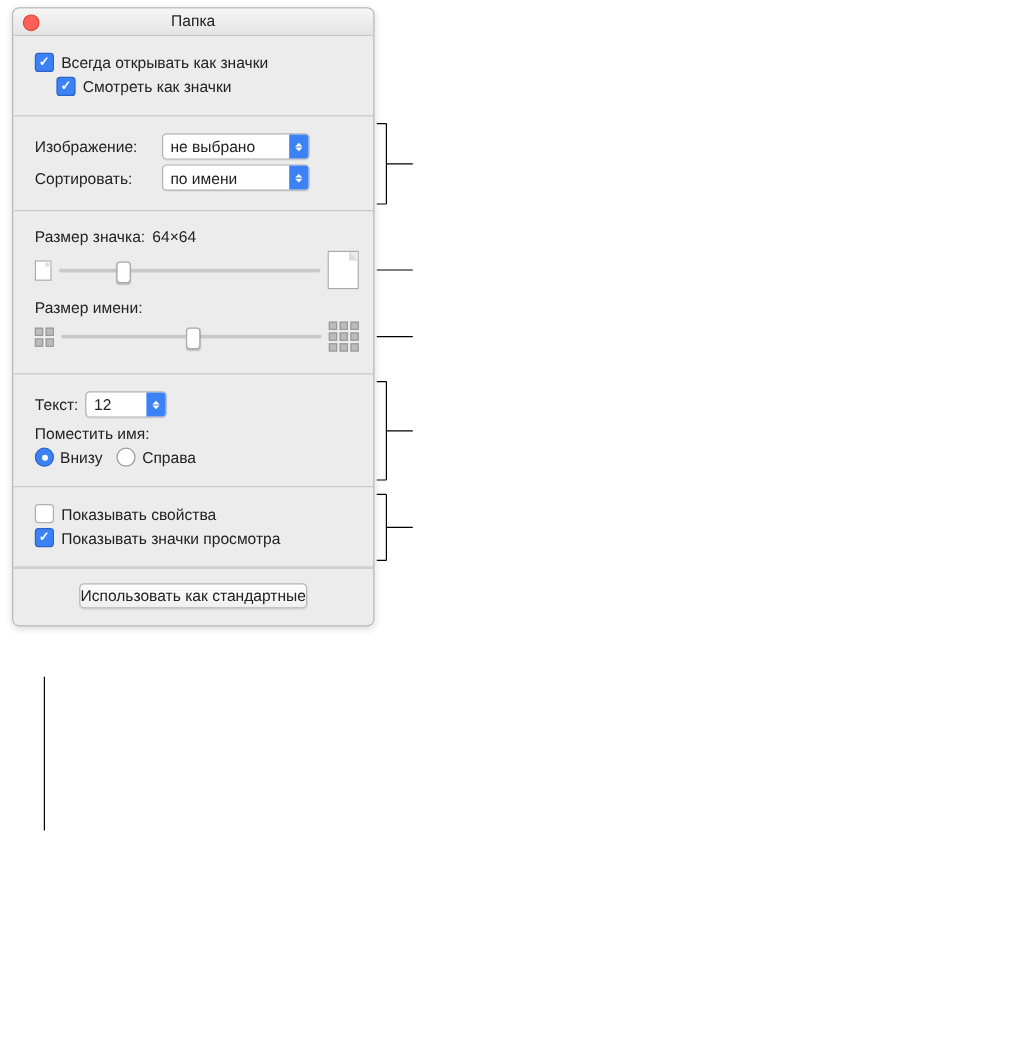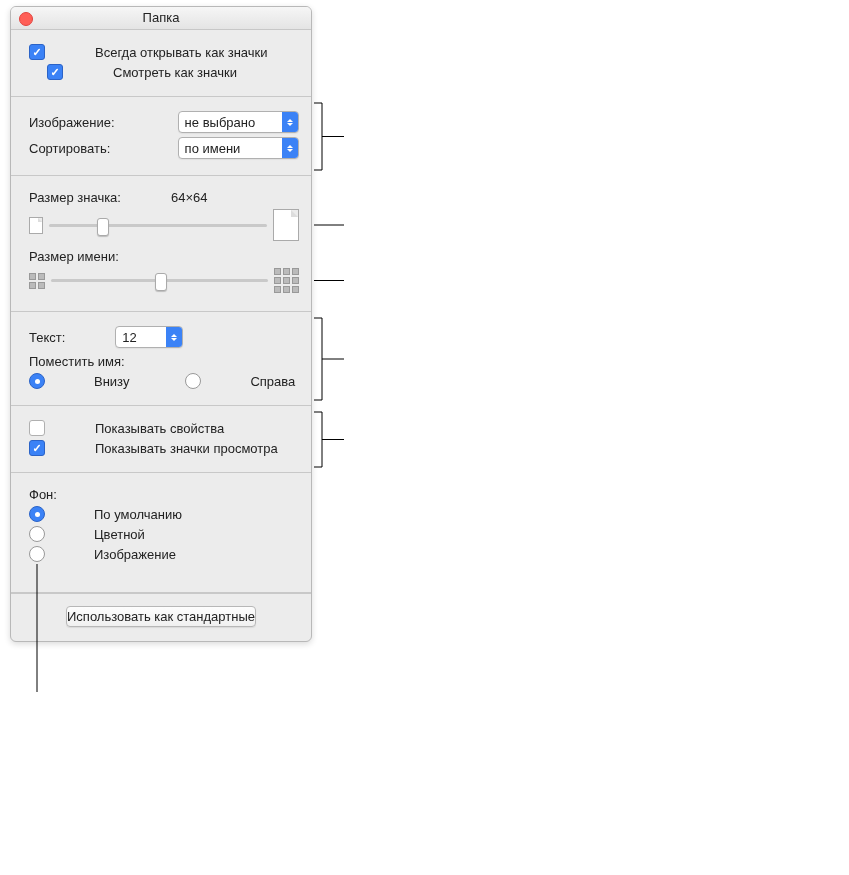--- a/index.html
+++ b/index.html
@@ -40,21 +40,21 @@
     width: 12px;
     height: 12px;
     border-radius: 50%;
   }
   .tb-close { left: 8px; background:#ff5f57; border:1px solid #e0443e; }
   .section {
     padding: 10px 12px 12px 18px;
     border-bottom: 1px solid #c8c8c8;
   }
   .section:last-of-type { border-bottom: none; }
-  .row { display: flex; align-items: center; margin: 4px 0; gap: 44px; }
+  .row { display: flex; align-items: center; margin: 4px 0; }
   .lbl { margin-right: 6px; }
   .cbox {
     width: 14px; height: 14px;
     border: 1px solid #b0b0b0;
     border-radius: 3px;
     background:#fff;
     margin-right: 6px;
     flex: 0 0 auto;
     display: inline-flex;
     align-items: center; justify-content: center;
@@ -266,37 +266,20 @@
     <div class="row">
       <span class="cbox"></span>
       <span>Показывать свойства</span>
     </div>
     <div class="row">
       <span class="cbox checked"></span>
       <span>Показывать значки просмотра</span>
     </div>
   </div>
 
-  <div class="section" id="sec-bg" style="padding-bottom:26px;">
-    <div class="row">
-        <span>Фон:</span>
-      </div>
-    <div class="row">
-      <span class="radio sel"></span>
-      <span>По умолчанию</span>
-    </div>
-    <div class="row">
-      <span class="radio"></span>
-      <span>Цветной</span>
-    </div>
-    <div class="row">
-      <span class="radio" id="bg-image-radio"></span>
-      <span>Изображение</span>
-    </div>
-  </div>
 
   <div class="footer" style="border-top:1px solid #c8c8c8;">
     <span class="btn">Использовать как стандартные</span>
   </div>
 </div>
 
 <svg id="annot" style="position:absolute;left:0;top:0;pointer-events:none;" width="600" height="860">
     <path d="M 322 103 L 314 103 M 322 170 L 314 170 M 322 103 L 322 170 M 322 136.5 L 344 136.5" stroke="#000" fill="none" stroke-width="1"></path>
     <path d="M 314 225 L 344 225" stroke="#000" fill="none" stroke-width="1"></path>
     <path d="M 314 280.5 L 344 280.5" stroke="#000" fill="none" stroke-width="1"></path>

